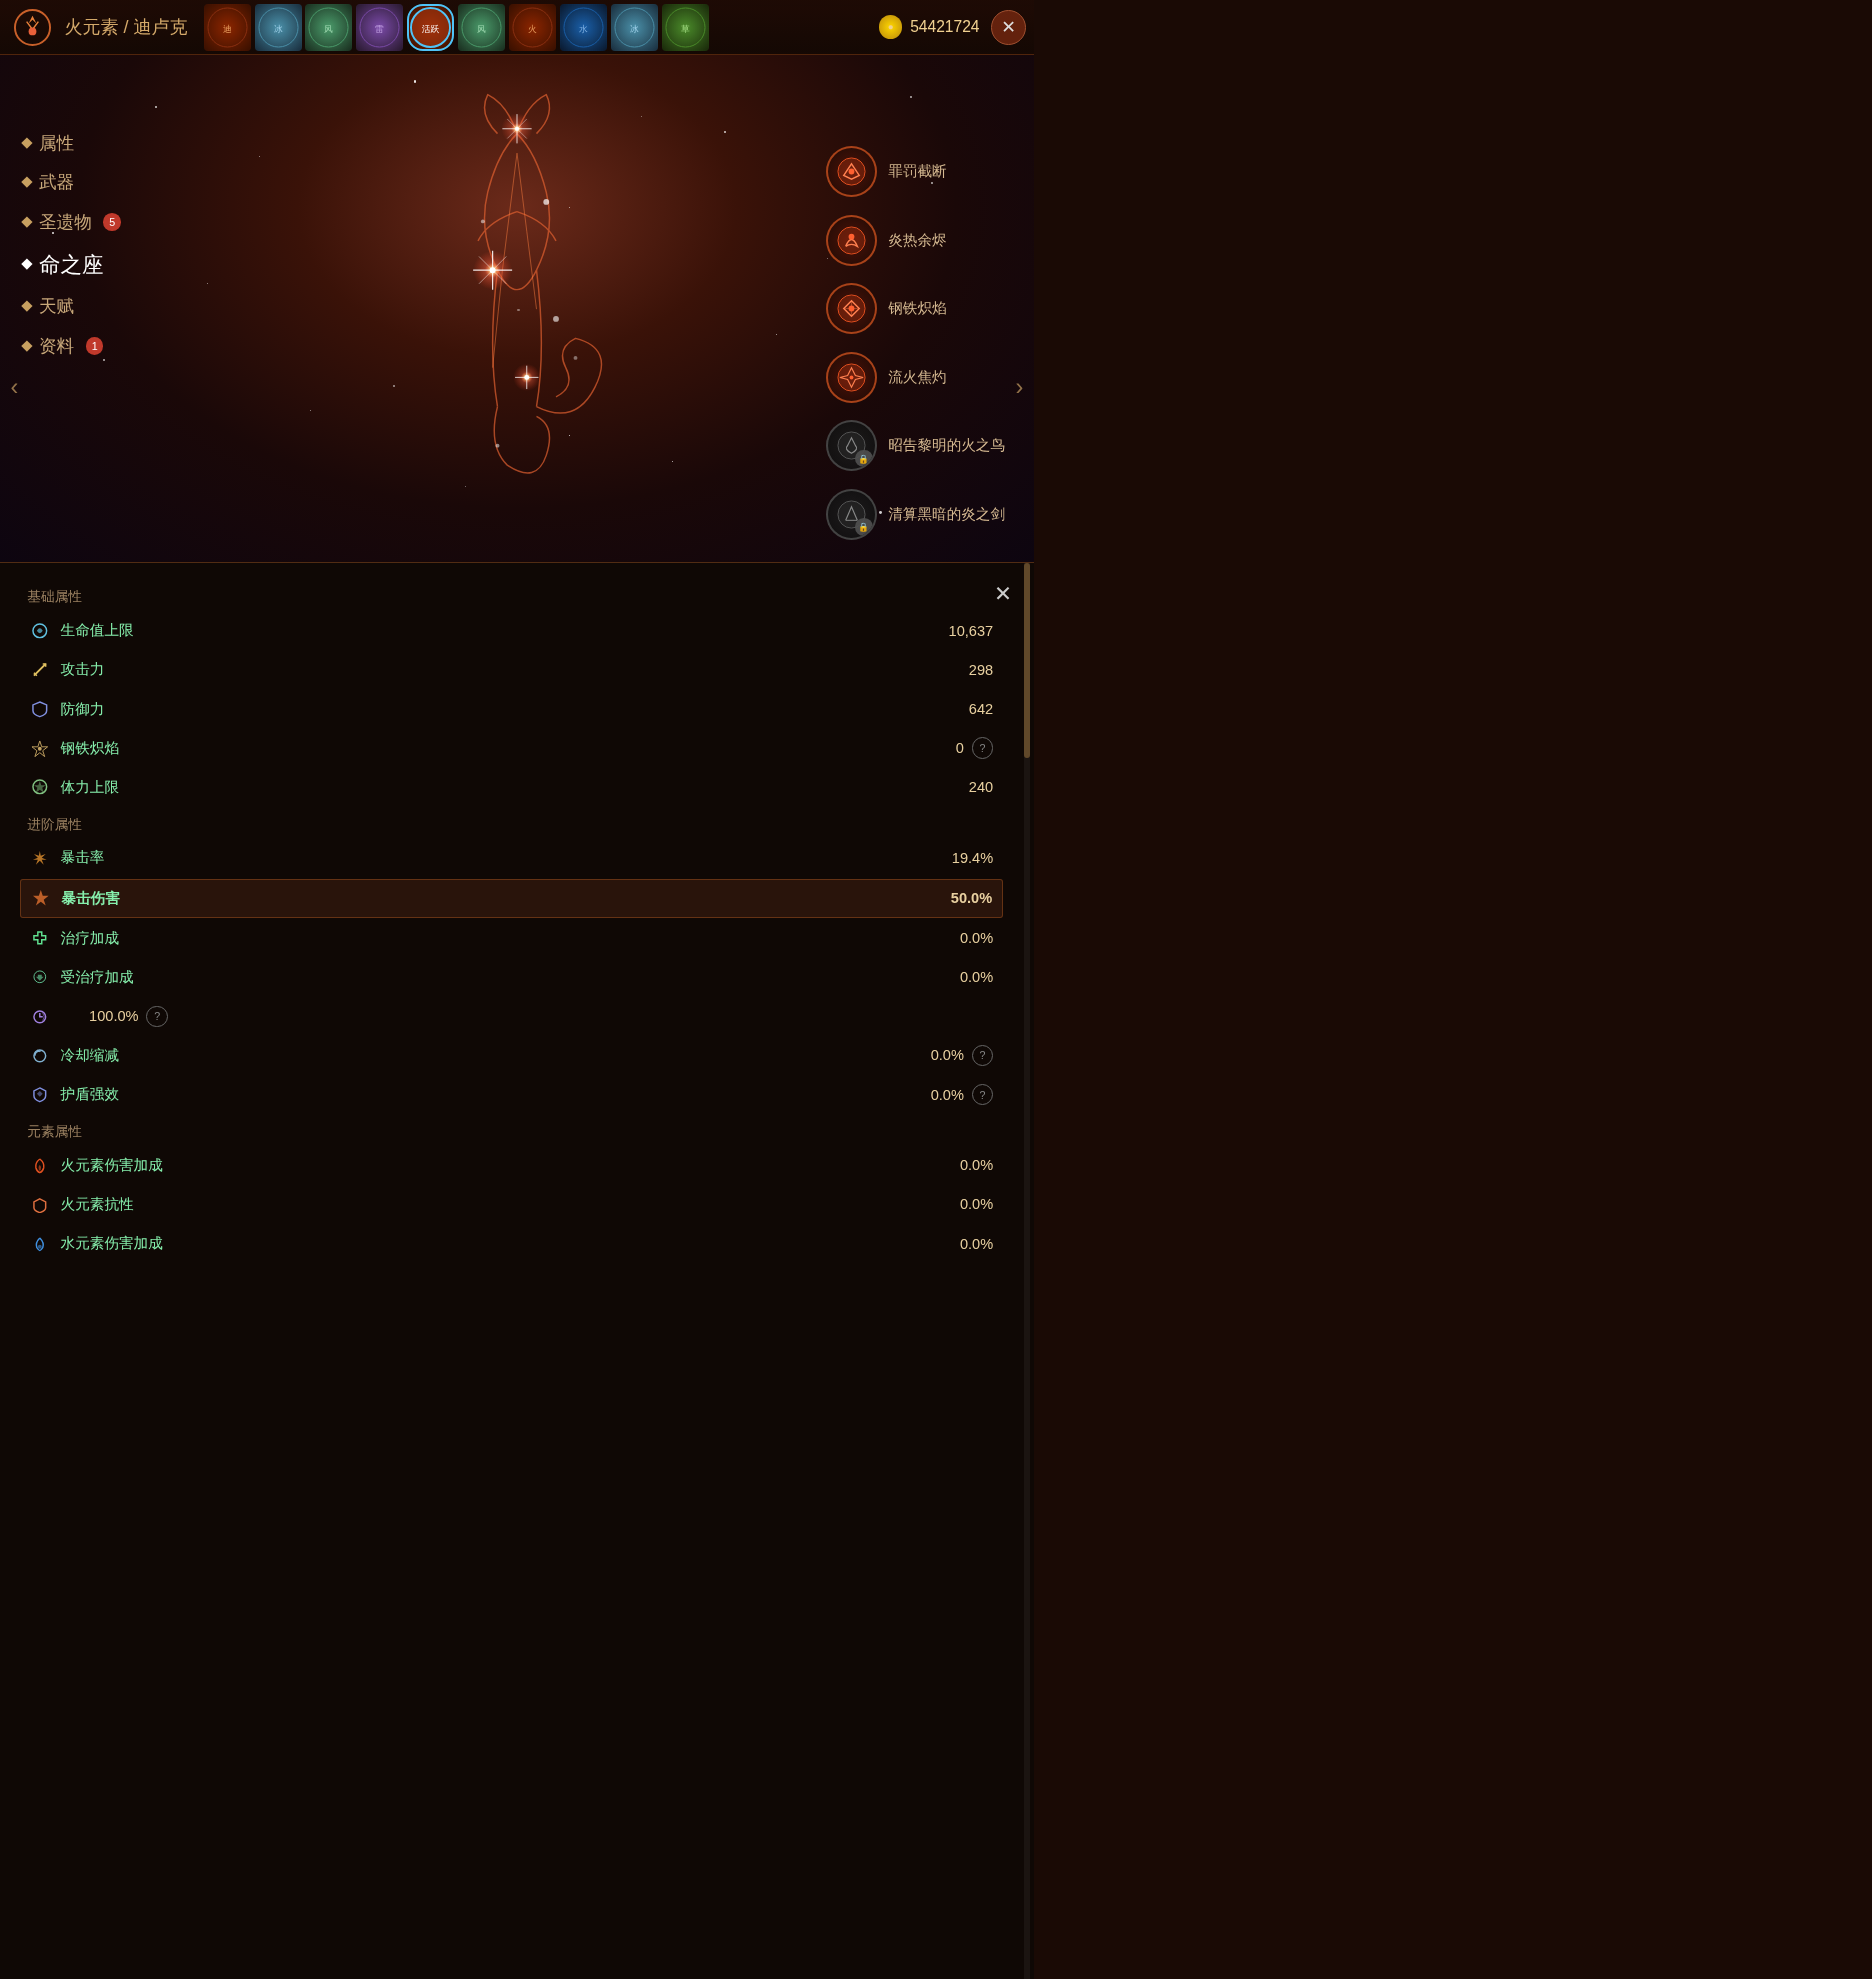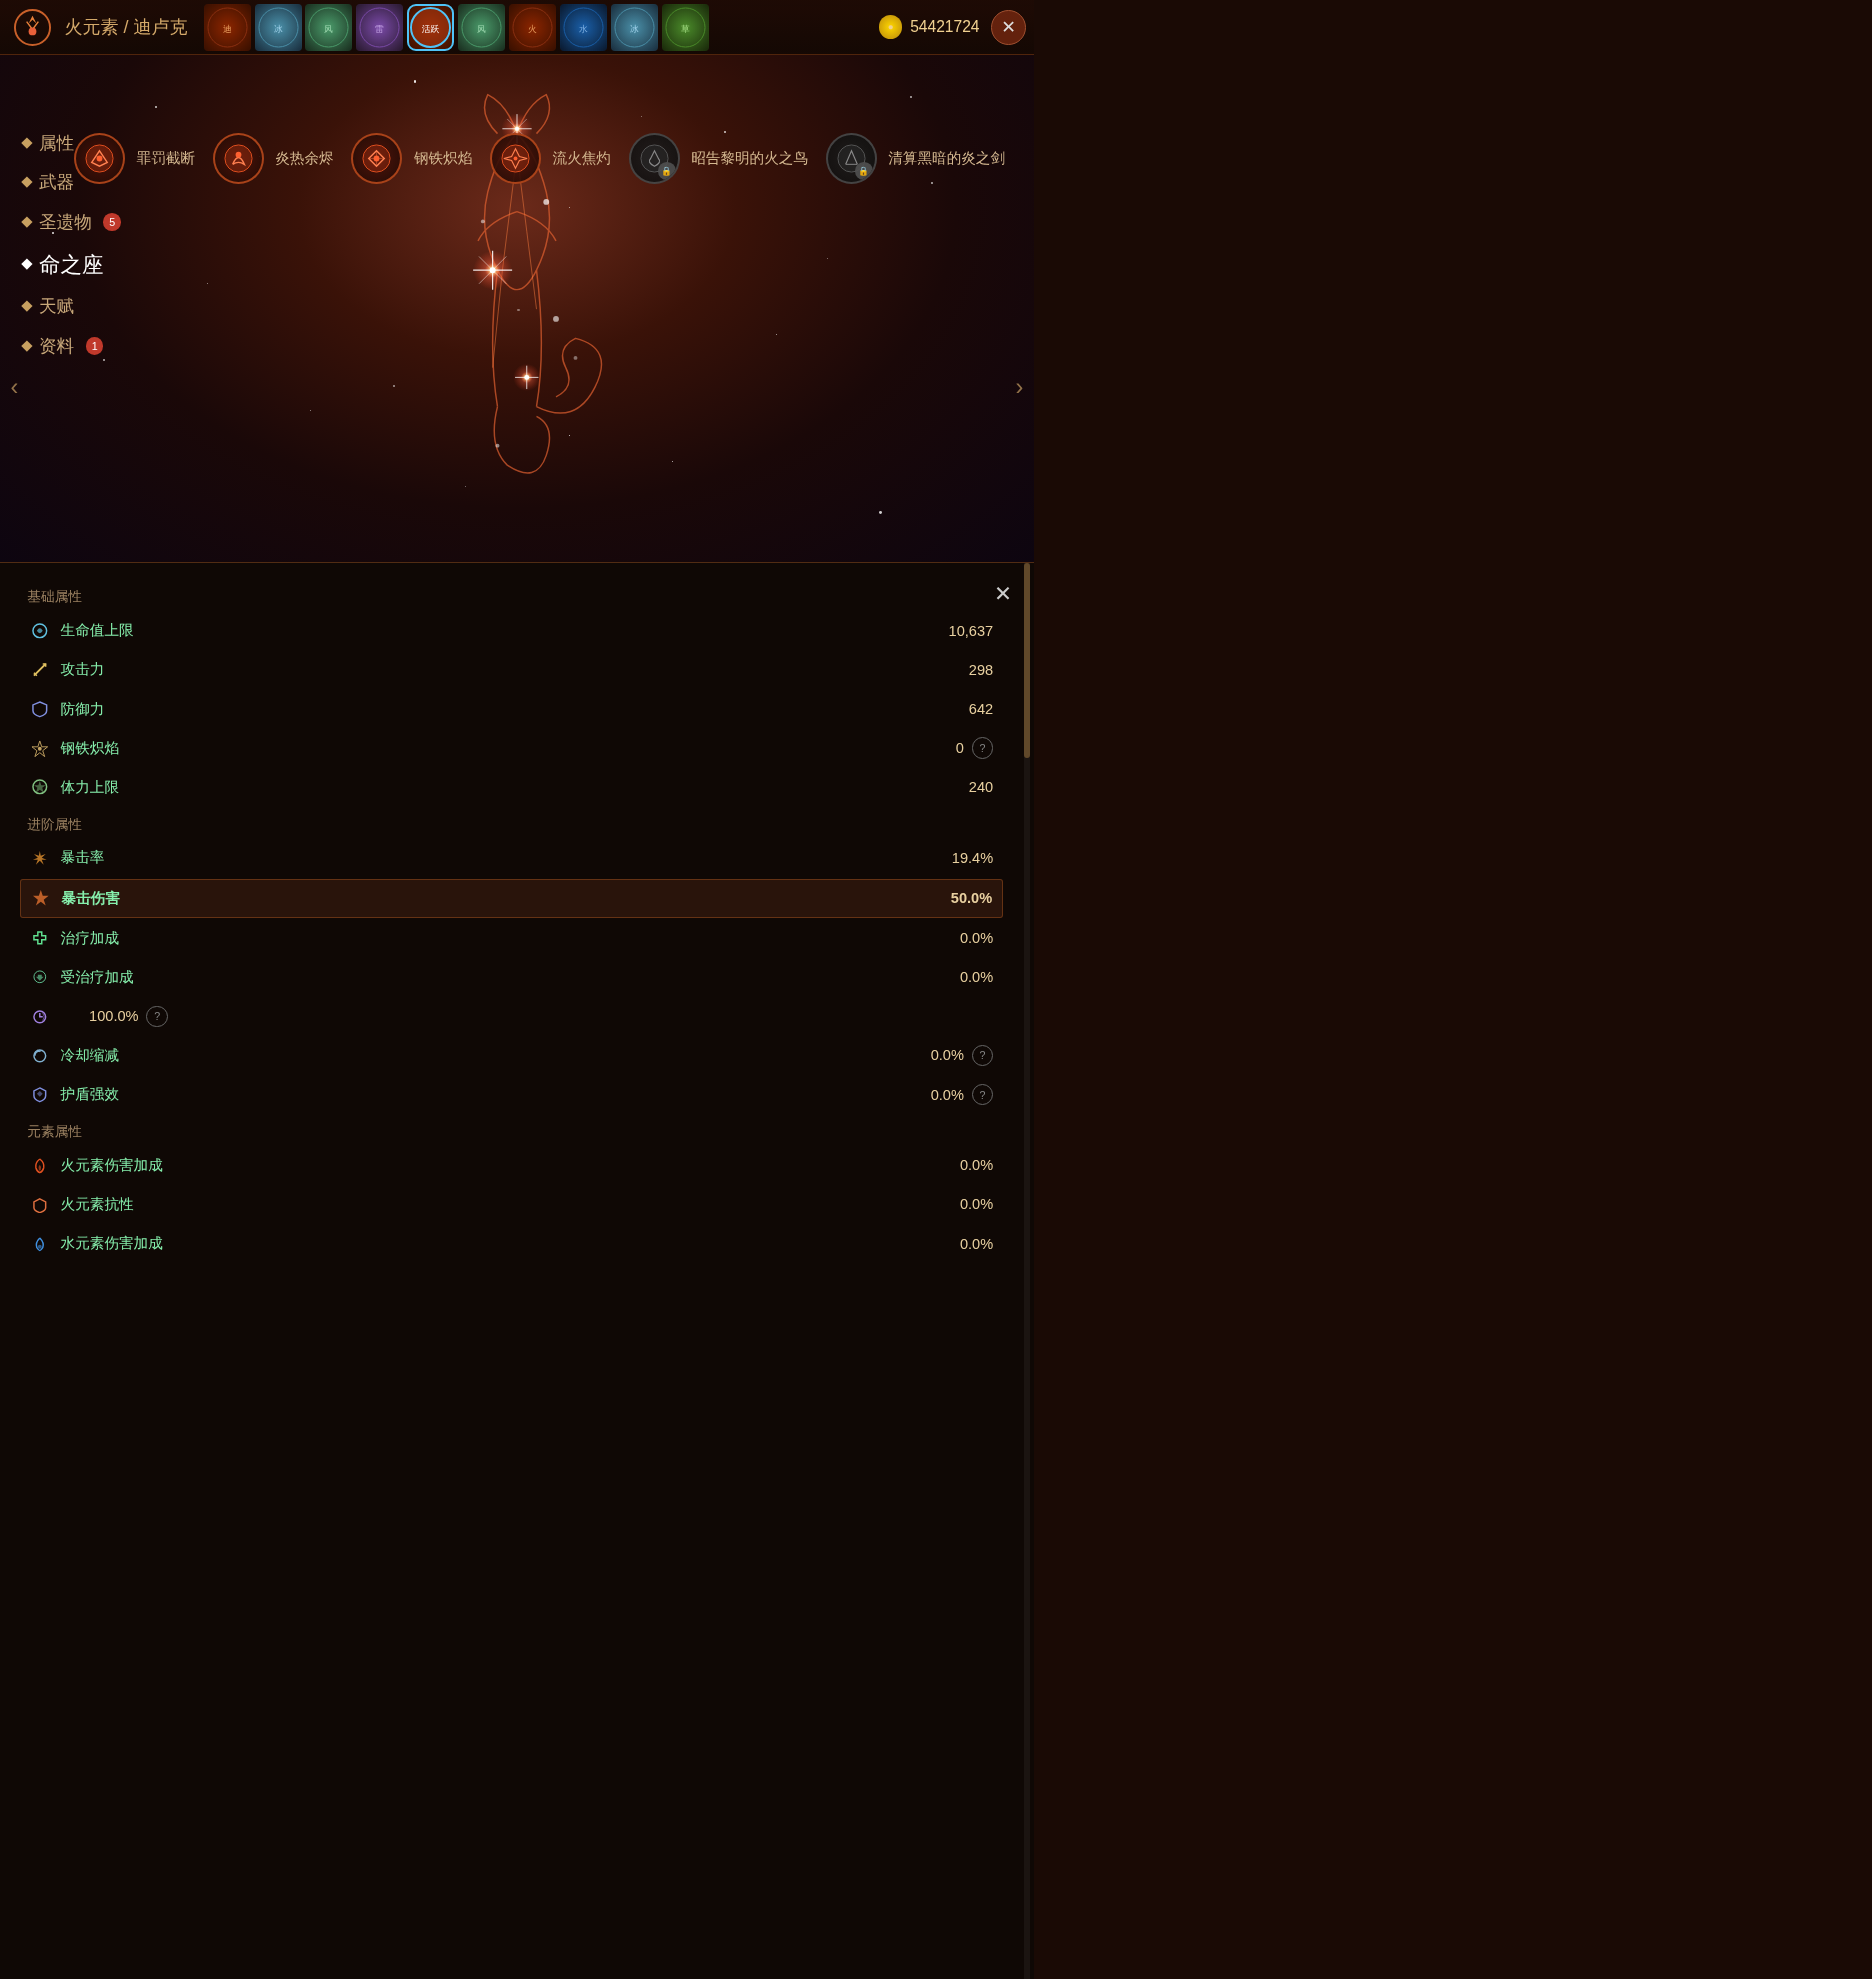--- a/index.html
+++ b/index.html
@@ -45,21 +45,21 @@
     .char-avatar {
       width: 47px; height: 47px;
       border-radius: 3.9px;
       cursor: pointer;
       overflow: hidden;
       position: relative;
       border: 1px solid transparent;
     }
     .char-avatar.active {
       border: 2px solid #4fc3f7;
-      border-radius: 9px;
+      border-radius: 16px;
     }
     .char-avatar-inner {
       width: 100%; height: 100%;
       display: flex; align-items: center; justify-content: center;
       font-size: 9.8px;
       color: #fff;
     }
     .char-bg-pyro { background: radial-gradient(circle, #8B2500, #3a1000); }
     .char-bg-cryo { background: radial-gradient(circle, #4a8fa8, #1a3040); }
     .char-bg-anemo { background: radial-gradient(circle, #4a9a6a, #1a3020); }
@@ -167,23 +167,23 @@
       cursor: pointer;
       z-index: 20;
     }
     .nav-arrow-left { left: 0; top: 332px; }
     .nav-arrow-right { right: 0; top: 332px; }
 
     
     .constellation-panel {
       position: absolute;
       right: 29px;
-      top: 78px;
+      top: 91px;
       display: flex;
-      flex-direction: row;
+      flex-direction: column;
       gap: 17.6px;
       z-index: 10;
     }
     .const-item {
       display: flex;
       align-items: center;
       gap: 11.7px;
       cursor: pointer;
     }
     .const-icon {

